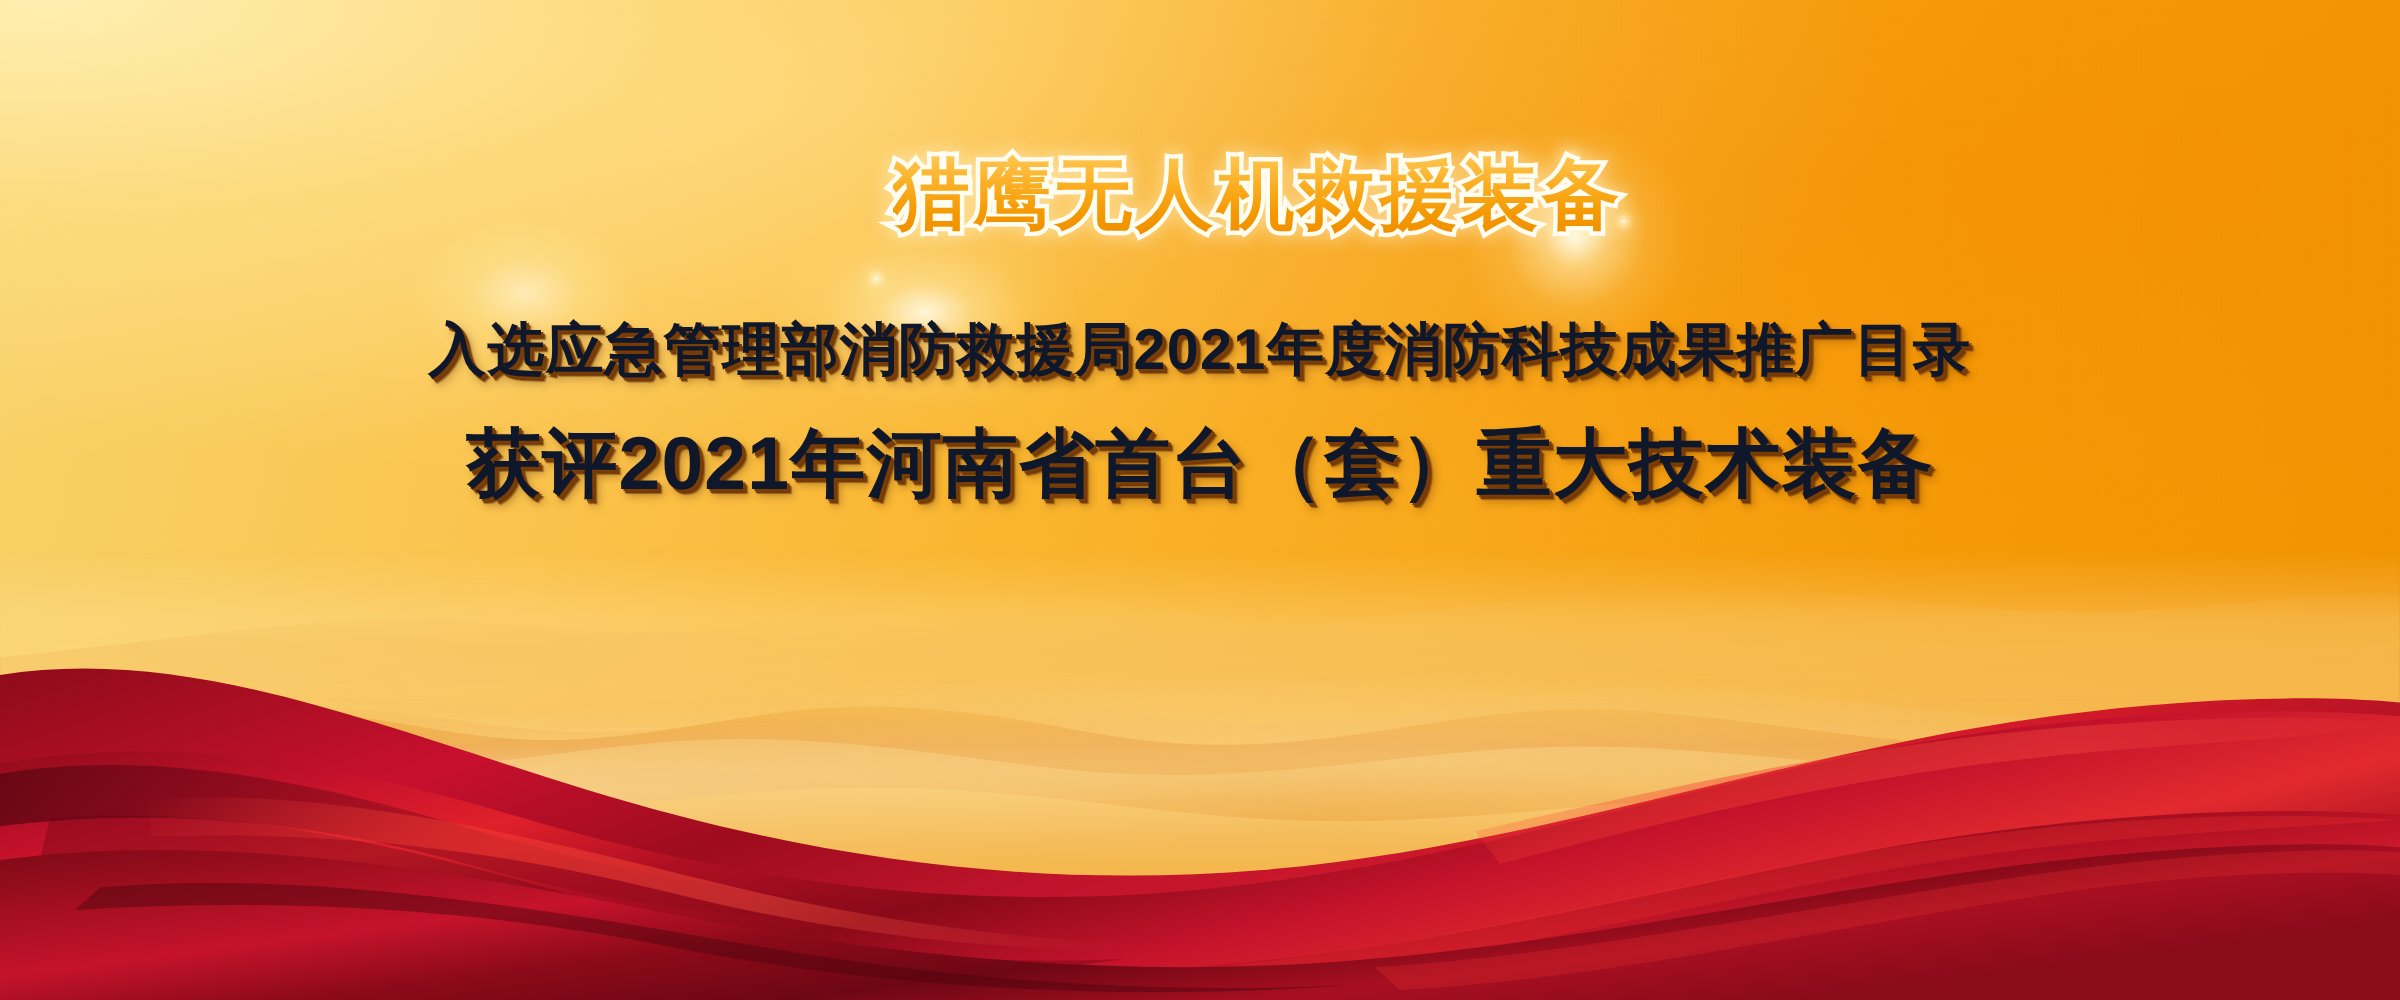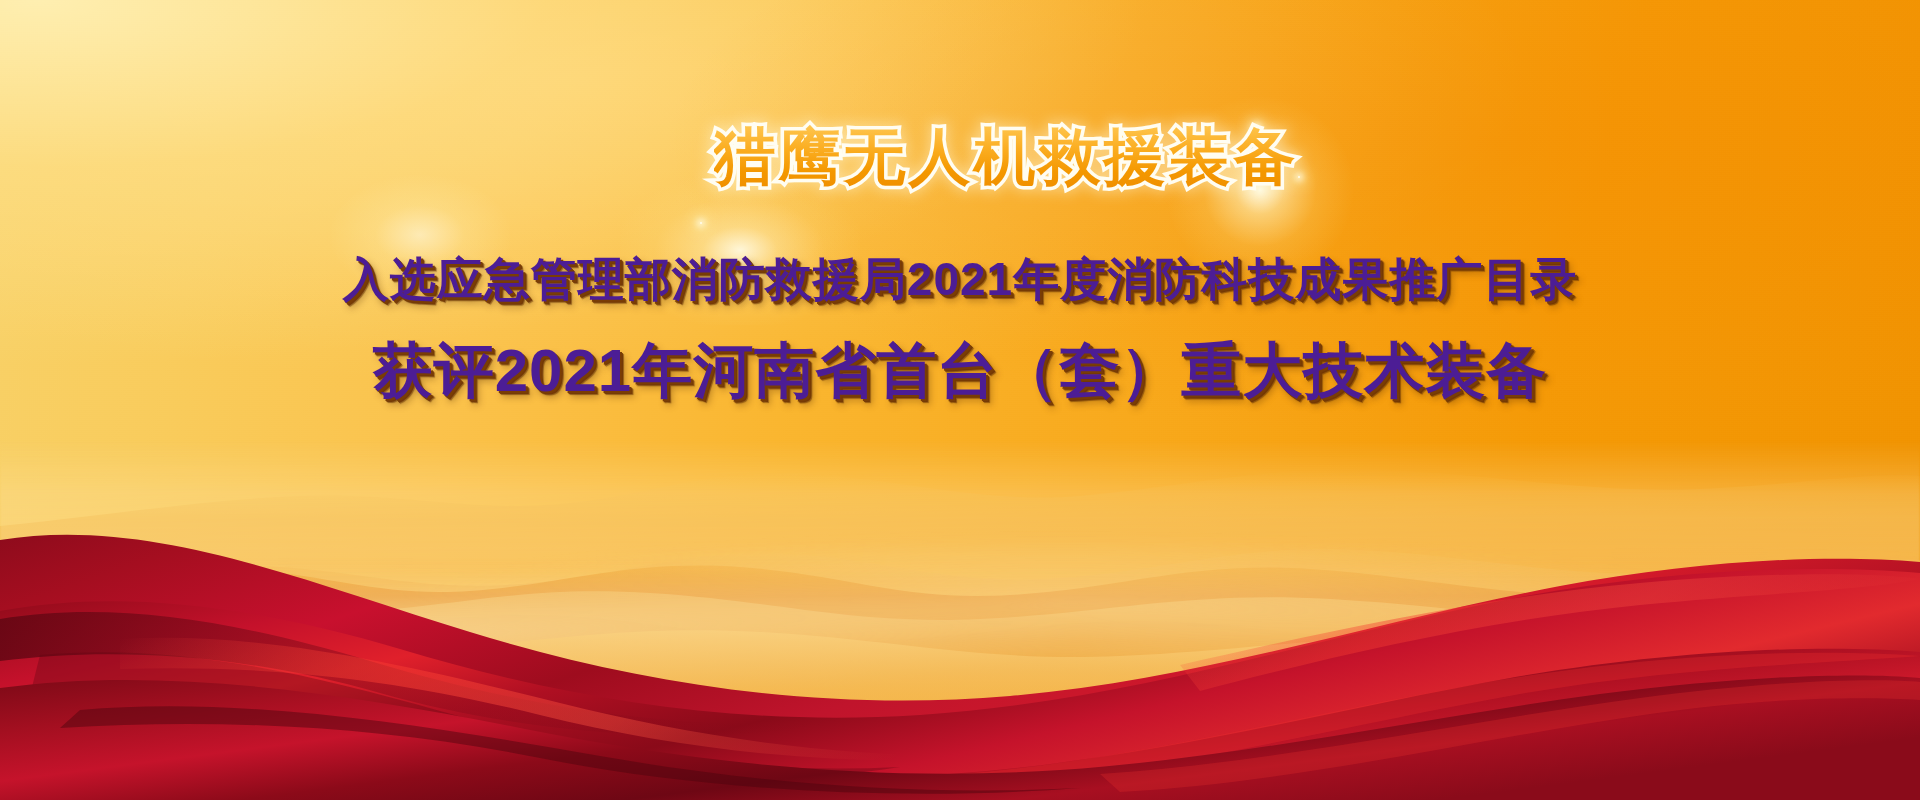--- a/index.html
+++ b/index.html
@@ -122,21 +122,21 @@
     -webkit-background-clip:text; background-clip:text;
     color:transparent;
     -webkit-text-fill-color:transparent;
   }
 
   
   .sub{
     position:absolute; left:0; width:1920px;
     text-align:center; z-index:42;
     font-weight:bold;
-    color:#4c1d95;
+    color:#0f172a;
     letter-spacing:1px;
     white-space:nowrap;
     text-shadow:
       2px 2px 0 #7A3D05,
       3px 3px 0 rgba(110,52,4,.85),
       4px 4px 1px rgba(92,43,3,.55),
       5px 6px 7px rgba(80,36,2,.35);
   }
   .sub1{ top:249px; font-size:46px; }
   .sub2{ top:331px; font-size:60px; }

